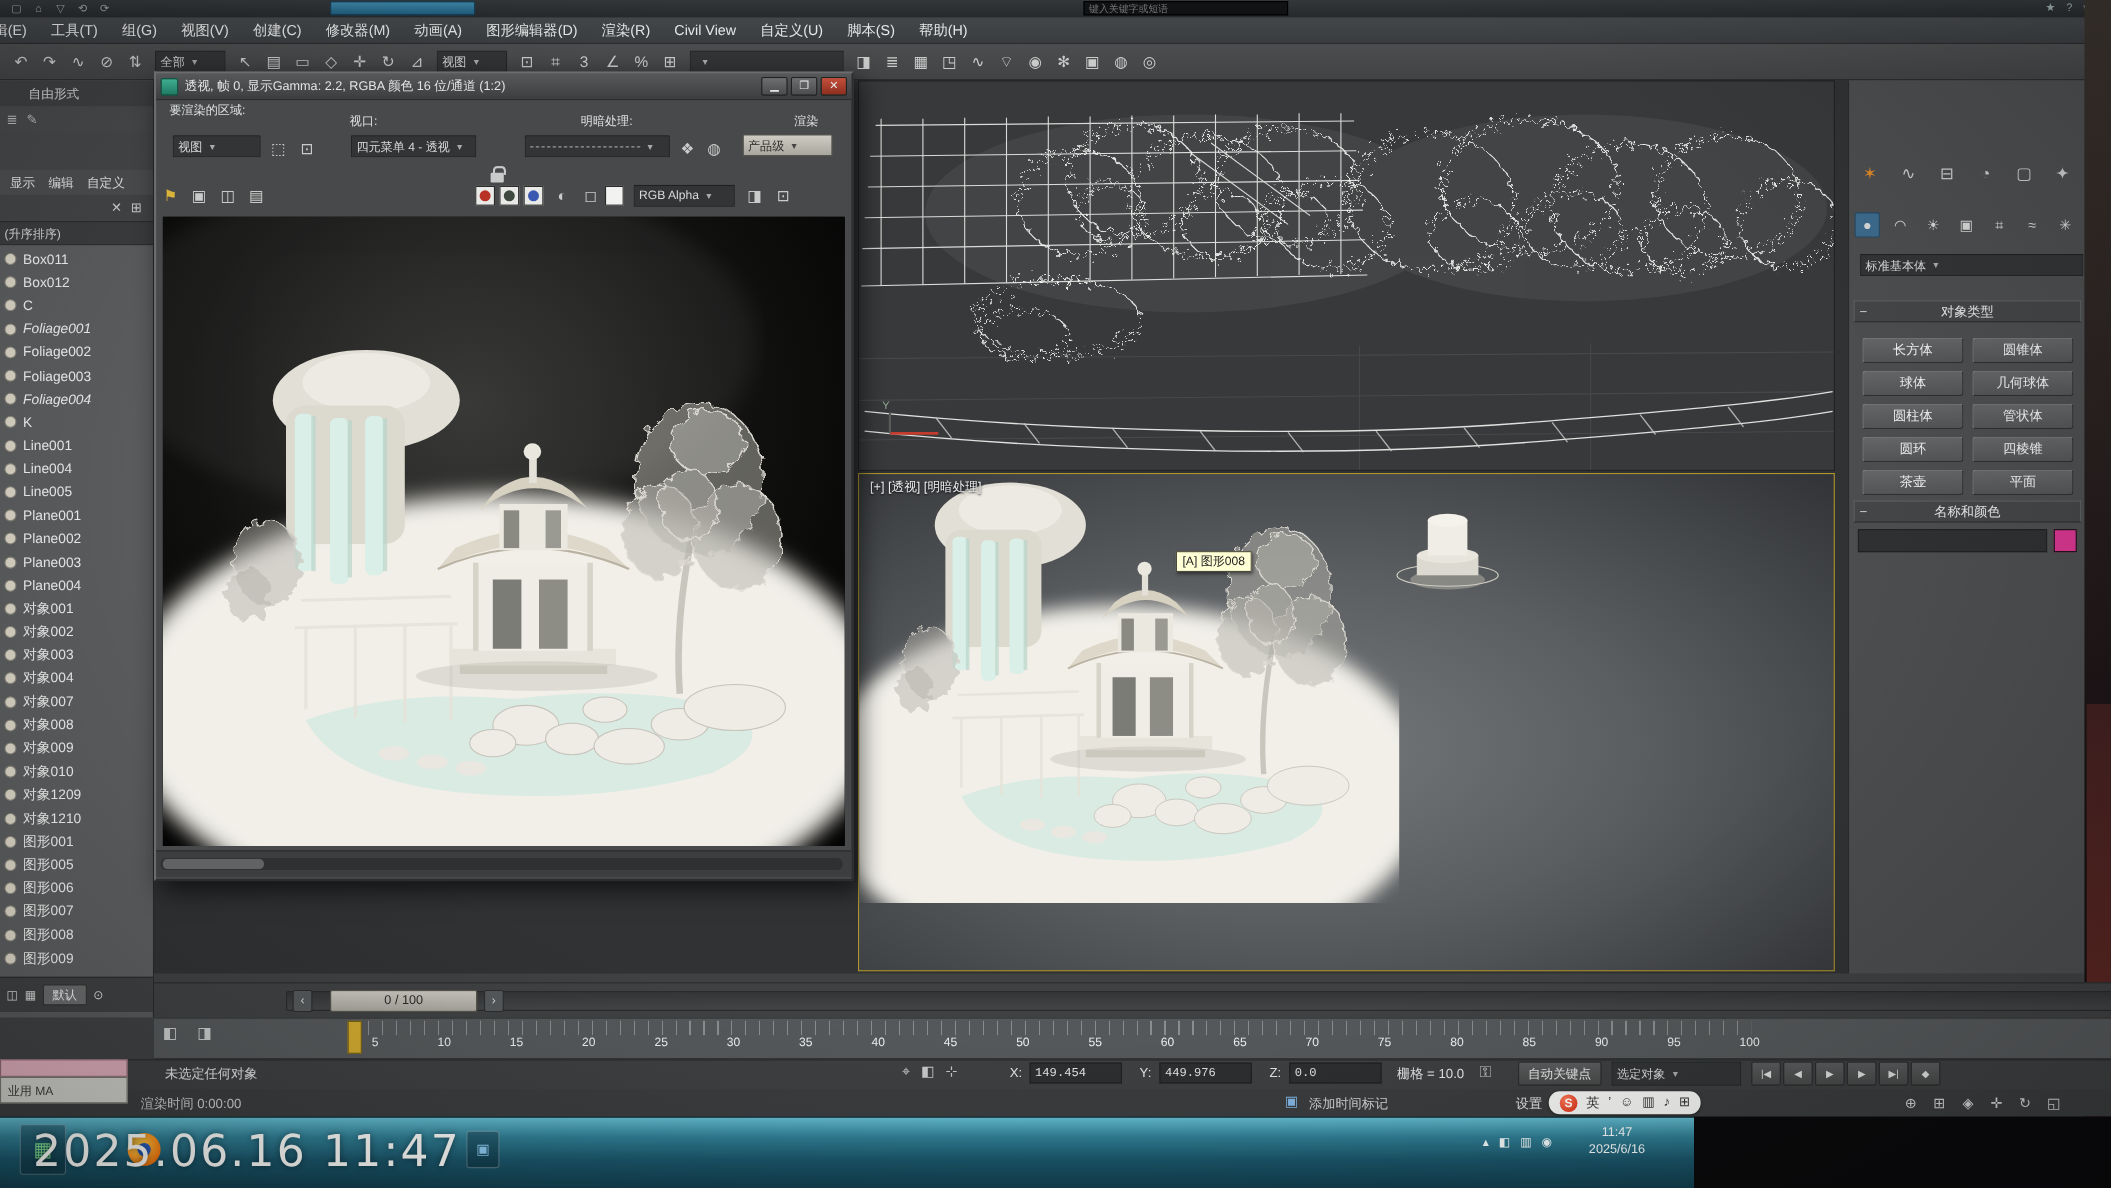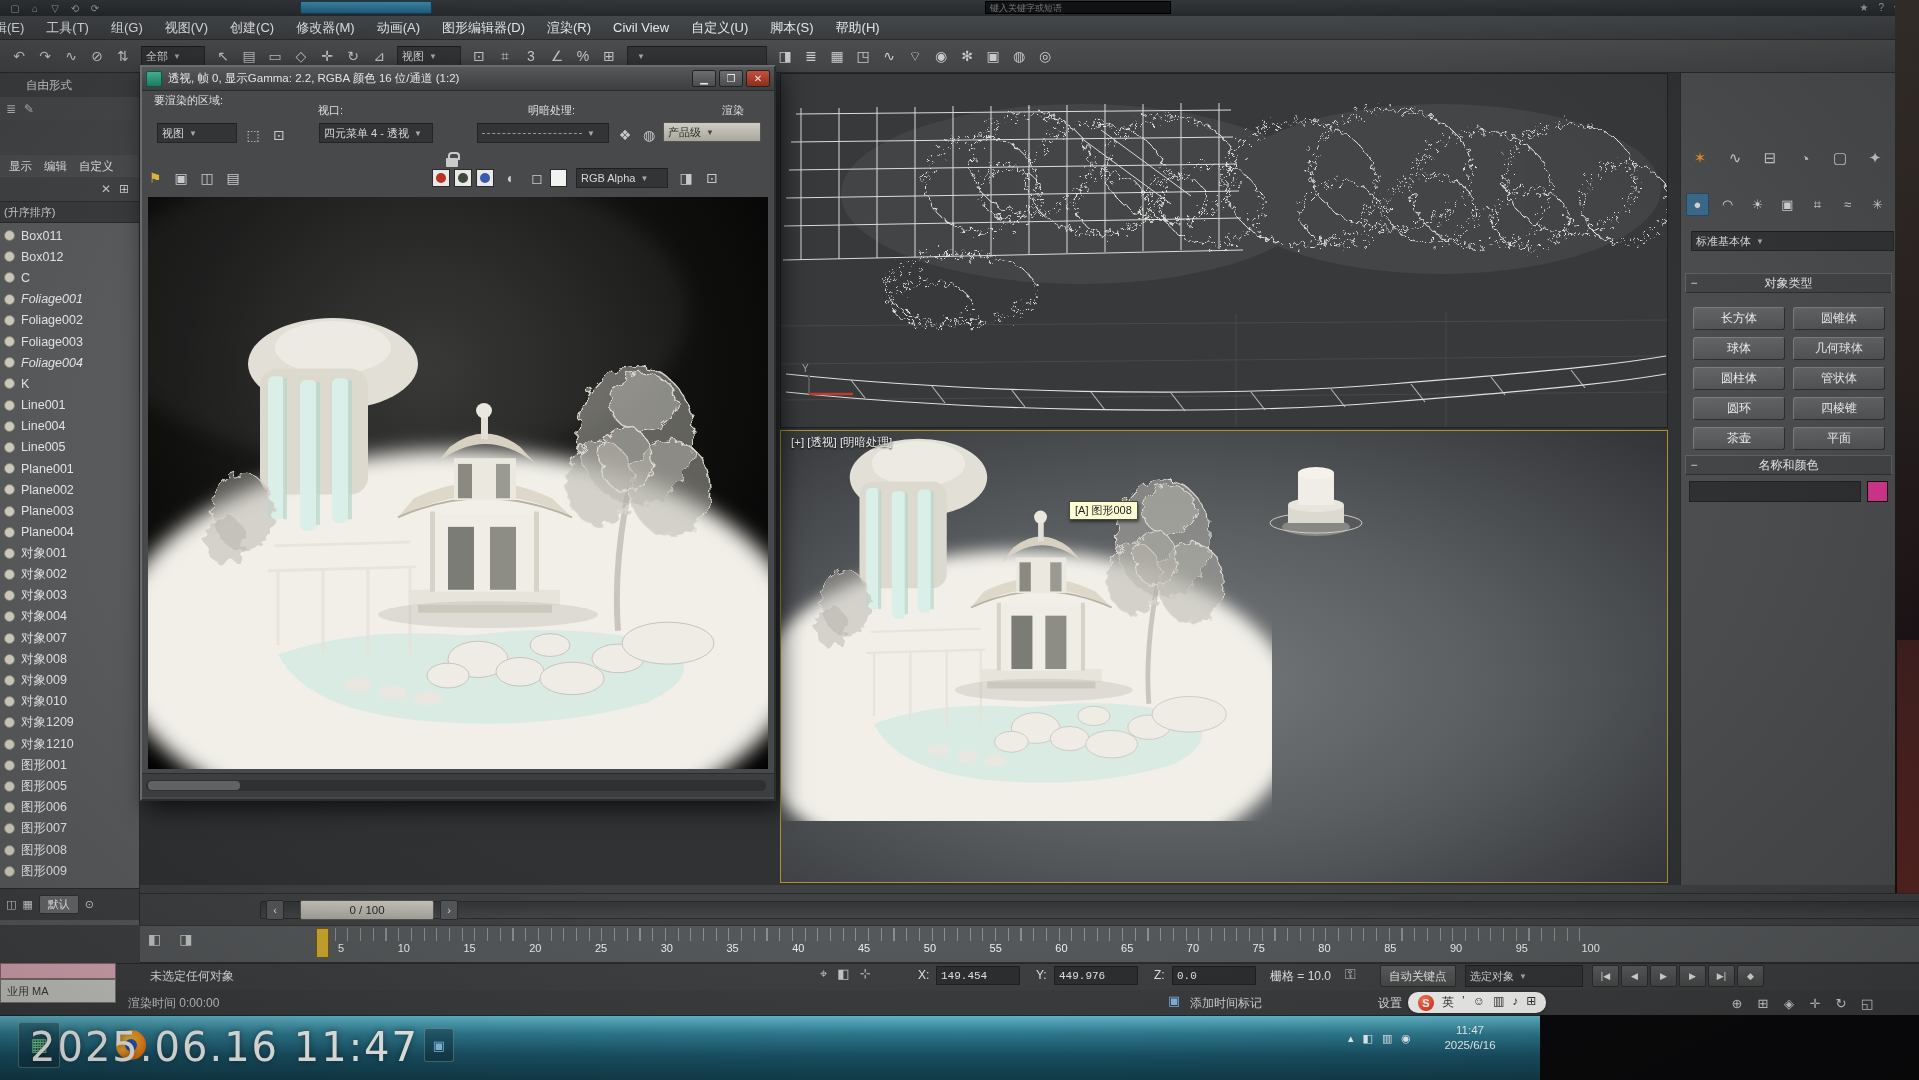--- a/index.html
+++ b/index.html
@@ -542,21 +542,21 @@
       <span style="overflow:hidden;white-space:nowrap;max-width:92px;">四元菜单 4 - 透视</span>
         <span class="ar">▼</span>
     </div>
     <span class="lock abs" style="left:296px;top:62px"></span>
     <div class="dd abs" style="left:330px;top:56px;width:132px;">
       <span style="border-top:1px dashed #9a9a98;width:100px;"></span>
         <span class="ar">▼</span>
     </div>
     <span class="tbi abs" style="left:470px;top:56px">❖</span>
     <span class="tbi abs" style="left:494px;top:56px">◍</span>
-    <div class="dd abs" style="left:516px;top:55px;width:98px;background:linear-gradient(#cfccc4,#a9a69e);color:#2c2c28;border-color:#55544e;">
+    <div class="dd abs" style="left:528px;top:55px;width:82px;background:linear-gradient(#cfccc4,#a9a69e);color:#2c2c28;border-color:#55544e;">
       <span>产品级</span>
         <span class="ar" style="color:#444">▼</span>
     </div>
 
     <div class="rfw-row2">
       <span class="tbi" style="color:#d9b33a">⚑</span>
       <span class="tbi">▣</span>
       <span class="tbi">◫</span>
       <span class="tbi">▤</span>
       <span style="width:186px"></span>

